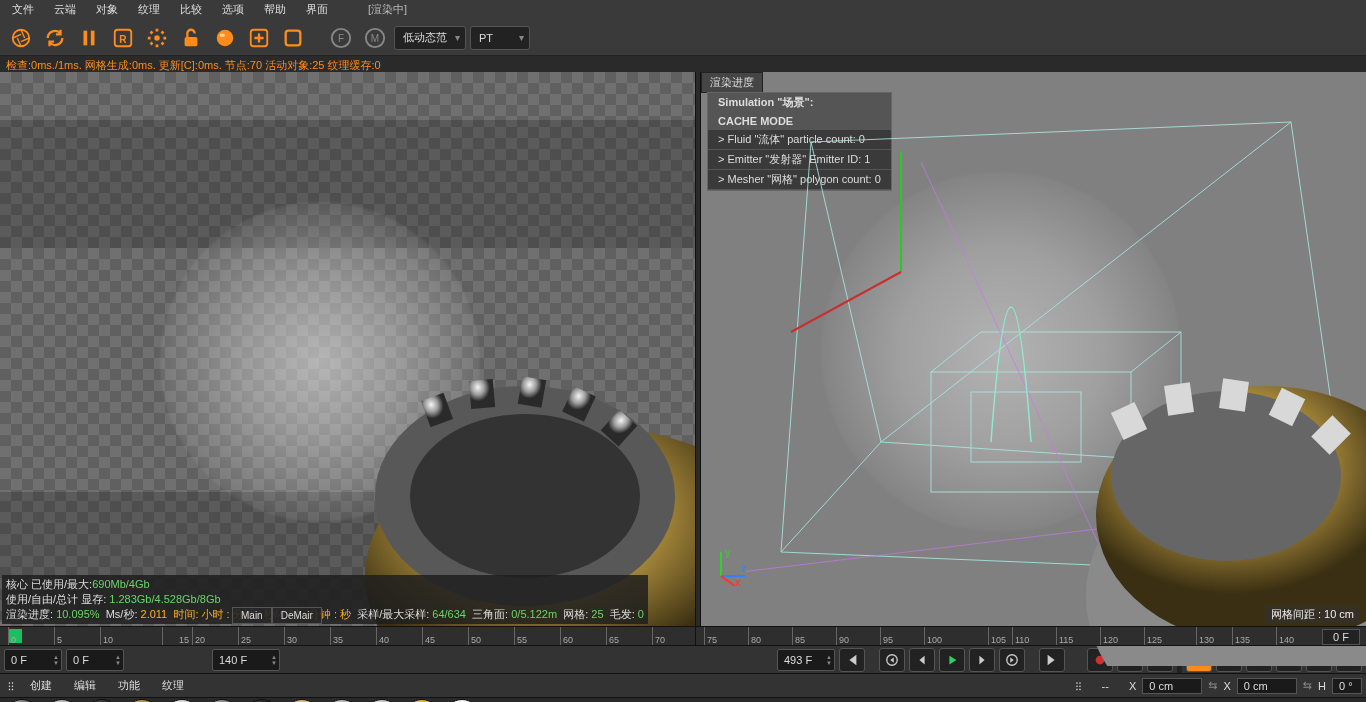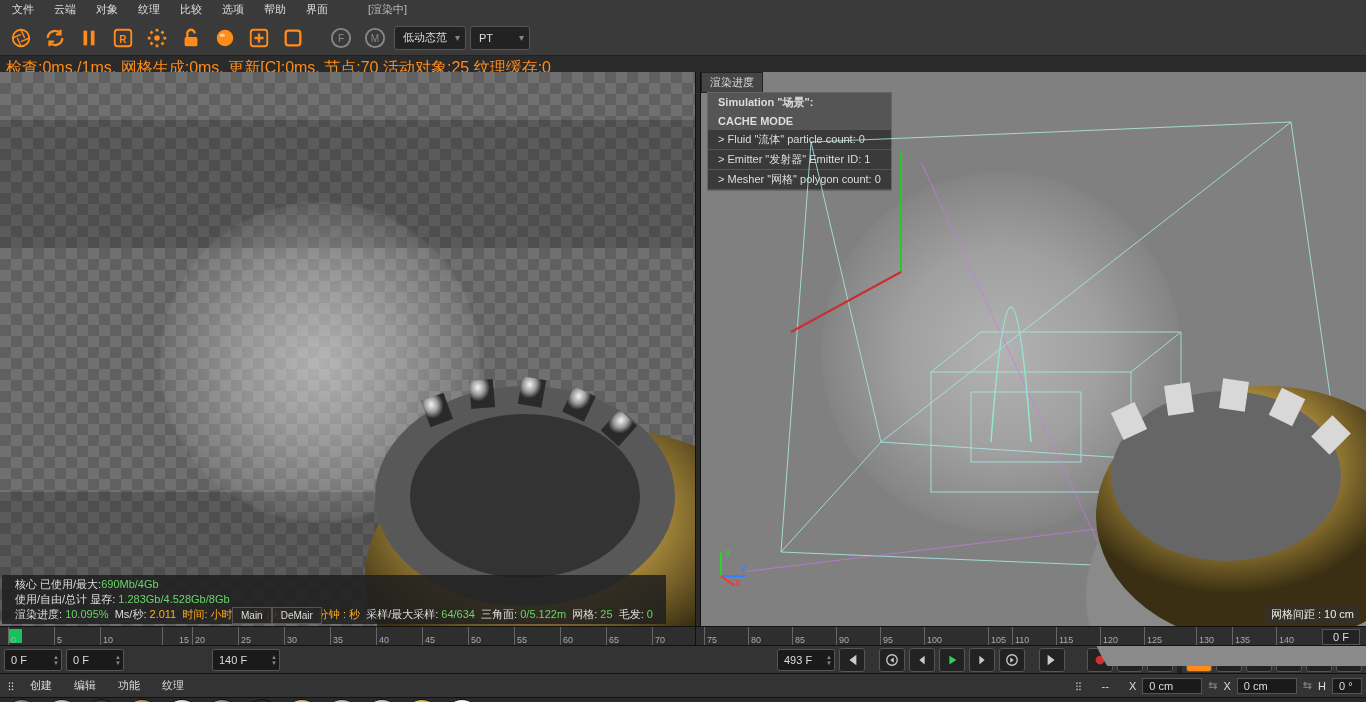--- a/index.html
+++ b/index.html
@@ -5,35 +5,35 @@
 *{margin:0;padding:0;box-sizing:border-box;font-family:"Microsoft YaHei",Arial,sans-serif;font-size:11px;color:#ddd}
 body{background:#3a3a3a;width:1366px;height:702px;overflow:hidden;position:relative}
 .menubar{height:20px;background:#3a3a3a;display:flex;align-items:flex-start;padding:0 4px;gap:4px}
 .menubar span{padding:2px 8px;cursor:pointer}
 .menubar .rendering{margin-left:20px;color:#bbb}
 .toolbar{height:36px;background:#3a3a3a;display:flex;align-items:center;padding:0 6px;gap:4px;border-bottom:1px solid #222}
 .tbtn{width:30px;height:30px;display:flex;align-items:center;justify-content:center;border-radius:3px;cursor:pointer}
 .tbtn svg{width:22px;height:22px}
 .dd{height:24px;background:#222;border:1px solid #555;border-radius:3px;padding:0 18px 0 8px;display:flex;align-items:center;position:relative;min-width:60px}
 .dd::after{content:"▾";position:absolute;right:5px;color:#888;font-size:10px}
-.status1{height:16px;padding:2px 6px;color:#ff8c1a;font-size:16px;background:#2a2a2a}
+.status1{height:16px;padding:2px 6px;color:#ff8c1a;font-size:11px;background:#2a2a2a}
 .main{display:flex;height:554px}
 .leftpane{width:695px;position:relative;background:#444}
 .checker{position:absolute;inset:0;background-image:
   linear-gradient(45deg,#606060 25%,transparent 25%),
   linear-gradient(-45deg,#606060 25%,transparent 25%),
   linear-gradient(45deg,transparent 75%,#606060 75%),
   linear-gradient(-45deg,transparent 75%,#606060 75%);
   background-size:22px 22px;background-position:0 0,0 11px,11px -11px,-11px 0;background-color:#707070}
 .dark-band{position:absolute;left:0;right:0;height:128px;background:rgba(0,0,0,.18)}
 .spray{position:absolute;width:320px;height:320px;left:160px;top:130px;border-radius:50%;
   background:radial-gradient(circle,rgba(240,240,240,.55) 0%,rgba(240,240,240,.35) 35%,rgba(240,240,240,.12) 65%,transparent 80%);
   filter:blur(1px)}
 .nozzle{position:absolute;right:0;bottom:0;width:420px;height:260px}
-.renderinfo{position:absolute;left:2px;bottom:2px;background:rgba(30,30,30,.85);padding:2px 13px;font-size:11px;line-height:15px}
+.renderinfo{position:absolute;left:2px;bottom:2px;background:rgba(30,30,30,.85);padding:2px 4px;font-size:11px;line-height:15px}
 .renderinfo .g{color:#67d667}.renderinfo .y{color:#ffb020}.renderinfo .c{color:#2bd6ff}
 .tabs-sm{position:absolute;left:232px;bottom:2px;display:flex;gap:0;background:rgba(40,40,40,.9)}
 .tabs-sm span{padding:2px 8px;border:1px solid #555;font-size:10px}
 .vsplit{width:6px;background:#2a2a2a;border-left:1px solid #111;border-right:1px solid #111}
 .rightpane{flex:1;position:relative;background:#808080}
 .r-title{position:absolute;top:0;left:0;background:#454545;padding:2px 8px;font-size:11px;border:1px solid #222}
 .r-info{position:absolute;top:20px;left:6px;background:rgba(50,50,50,.9);border:1px solid #666;font-size:11px}
 .r-info div{padding:2px 10px;border-bottom:1px solid #555}
 .r-info .hdr{background:#555;font-weight:bold}
 .axis{position:absolute;left:10px;bottom:40px;width:40px;height:40px}

